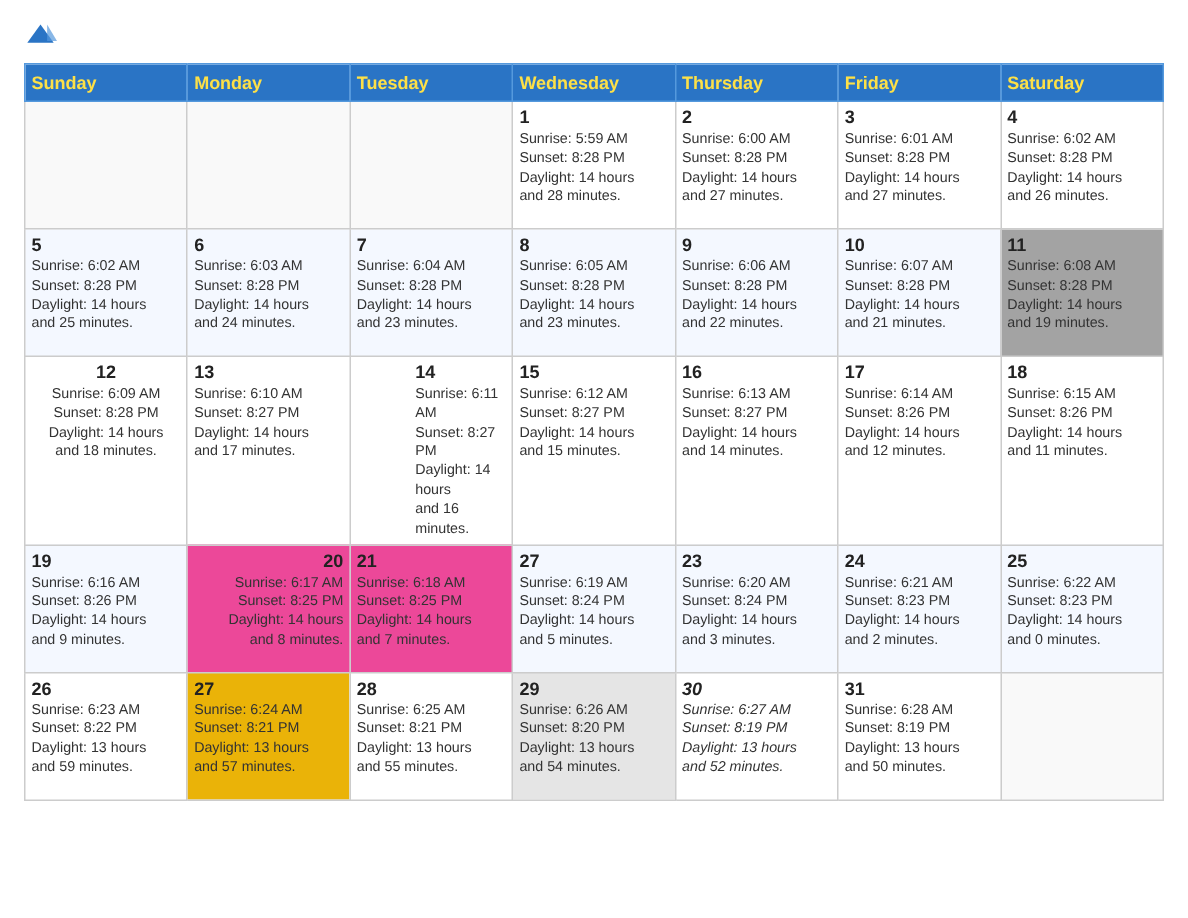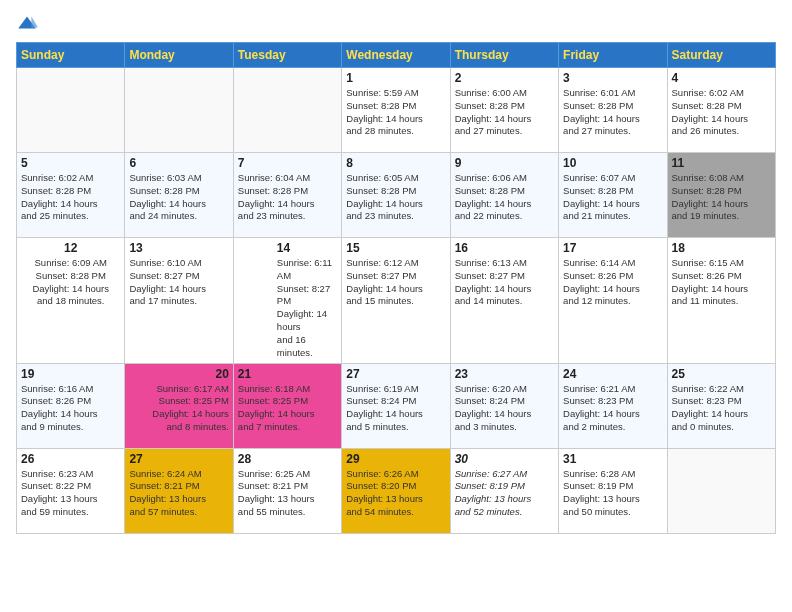--- a/index.html
+++ b/index.html
@@ -248,21 +248,21 @@
             <div class="day-info">Sunrise: 6:23 AM<br>Sunset: 8:22 PM<br>Daylight: 13 hours<br>and 59 minutes.</div>
           </td>
           <td style="background: #eab308;">
             <div class="day-num">27</div>
             <div class="day-info">Sunrise: 6:24 AM<br>Sunset: 8:21 PM<br>Daylight: 13 hours<br>and 57 minutes.</div>
           </td>
           <td style="background: rgb(255, 255, 255);">
             <div class="day-num">28</div>
             <div class="day-info">Sunrise: 6:25 AM<br>Sunset: 8:21 PM<br>Daylight: 13 hours<br>and 55 minutes.</div>
           </td>
-          <td style="background: #eab308; margin-top: 41px;">
+          <td style="background: #e5e5e5; margin-top: 41px;">
             <div class="day-num">29</div>
             <div class="day-info">Sunrise: 6:26 AM<br>Sunset: 8:20 PM<br>Daylight: 13 hours<br>and 54 minutes.</div>
           </td>
           <td style="background: rgb(255, 255, 255); font-style: italic;">
             <div class="day-num">30</div>
             <div class="day-info">Sunrise: 6:27 AM<br>Sunset: 8:19 PM<br>Daylight: 13 hours<br>and 52 minutes.</div>
           </td>
           <td style="background: rgb(255, 255, 255); margin-top: 40px;">
             <div class="day-num">31</div>
             <div class="day-info">Sunrise: 6:28 AM<br>Sunset: 8:19 PM<br>Daylight: 13 hours<br>and 50 minutes.</div>

